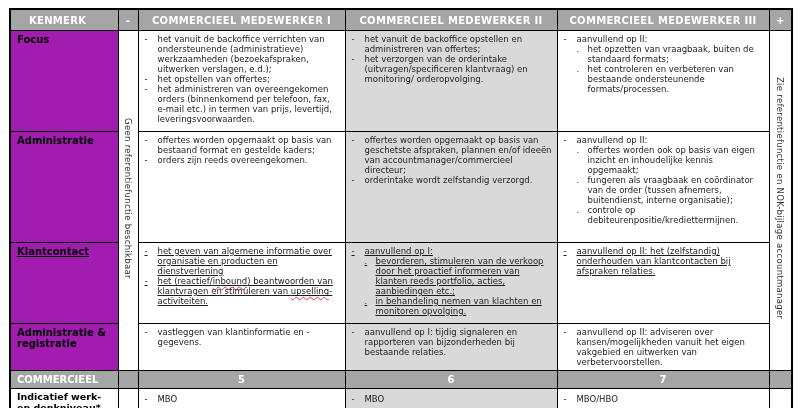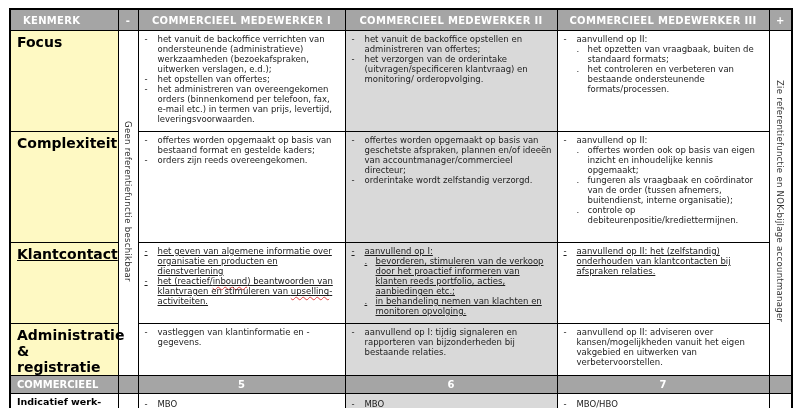--- a/index.html
+++ b/index.html
@@ -11,22 +11,22 @@
   table.matrix {
     border-collapse:collapse; table-layout:fixed; width:782px;
     border:2px solid var(--border,#000);
   }
   td, th { border:1px solid var(--border,#000); vertical-align:top; padding:0; }
   th.h {
     background:var(--header-bg,#a5a5a5); color:var(--header-text,#ffffff);
     font-size:10px; font-weight:bold; text-align:center;
     letter-spacing:0.3px; height:20px; vertical-align:middle;
   }
-  th.h-kenmerk { text-align:left; padding-left:12px; }
-  .label-cell { font-weight:bold; font-size:14px; padding:3px 4px 0 6px; background:#fef9c3; color:#000; }
+  th.h-kenmerk { text-align:left; padding-left:18px; }
+  .label-cell { font-weight:bold; font-size:10px; padding:3px 4px 0 6px; background:#a21caf; color:#000; }
   .cell { padding:3px 4px 3px 6px; font-size:8.5px; line-height:10px; }
   .col2bg { background:var(--col2-bg,#d9d9d9); }
   .bullet { display:flex; align-items:flex-start; }
   .bm { flex:0 0 13px; width:13px; }
   .bt { flex:1; }
   .bullet.lvl2 { margin-left:13px; }
   .bullet.lvl2 .bm { flex:0 0 11px; width:11px; }
   td.vert { vertical-align:middle; text-align:center; background:#fff; }
   .vtext {
     writing-mode:vertical-rl; display:inline-block;
@@ -118,21 +118,21 @@
               <span class="bm">.</span>
               <span class="bt">het controleren en verbeteren van bestaande ondersteunende formats/processen.</span>
             </div>
           </td>
       <td class="vert" rowspan="4">
         <span class="vtext">Zie referentiefunctie en NOK-bijlage accountmanager</span>
       </td>
     </tr>
 
     <tr class="r-complex">
-      <td class="label-cell">Complexiteit</td>
+      <td class="label-cell">Administratie</td>
       <td class="cell">
 
       <div class="bullet">
               <span class="bm">-</span>
               <span class="bt">offertes worden opgemaakt op basis van bestaand format en gestelde kaders;</span>
             </div>
             <div class="bullet">
               <span class="bm">-</span>
               <span class="bt">orders zijn reeds overeengekomen.</span>
             </div>

